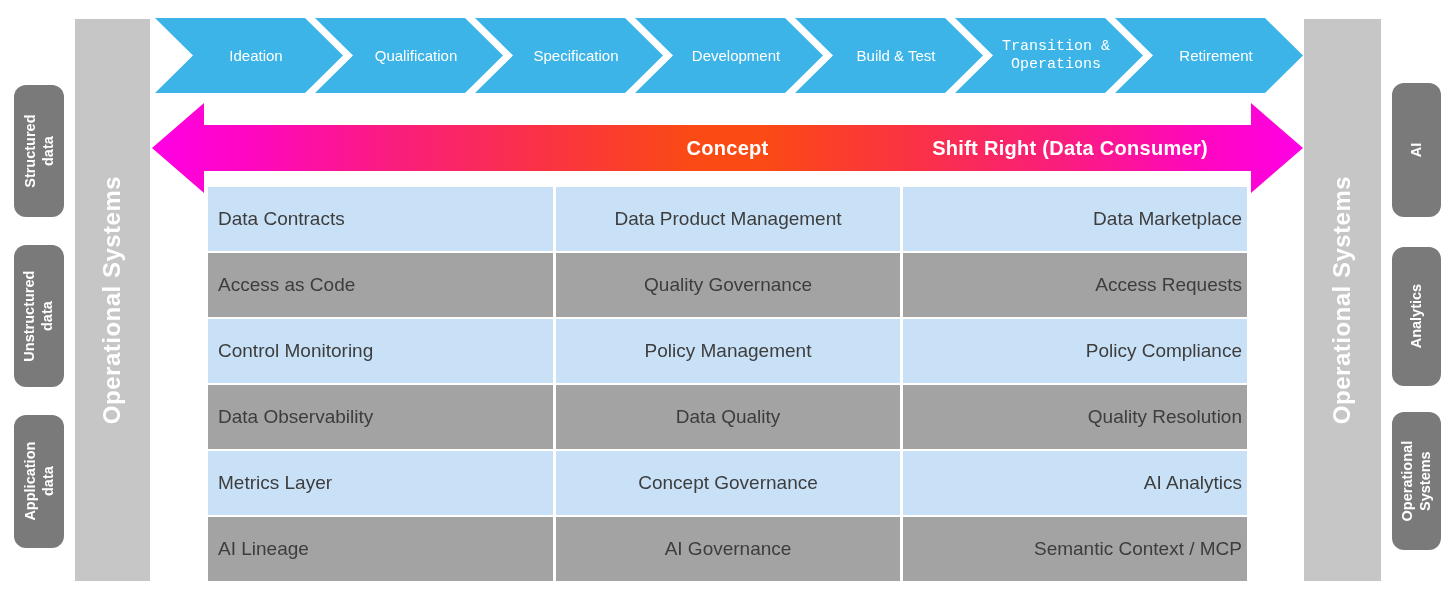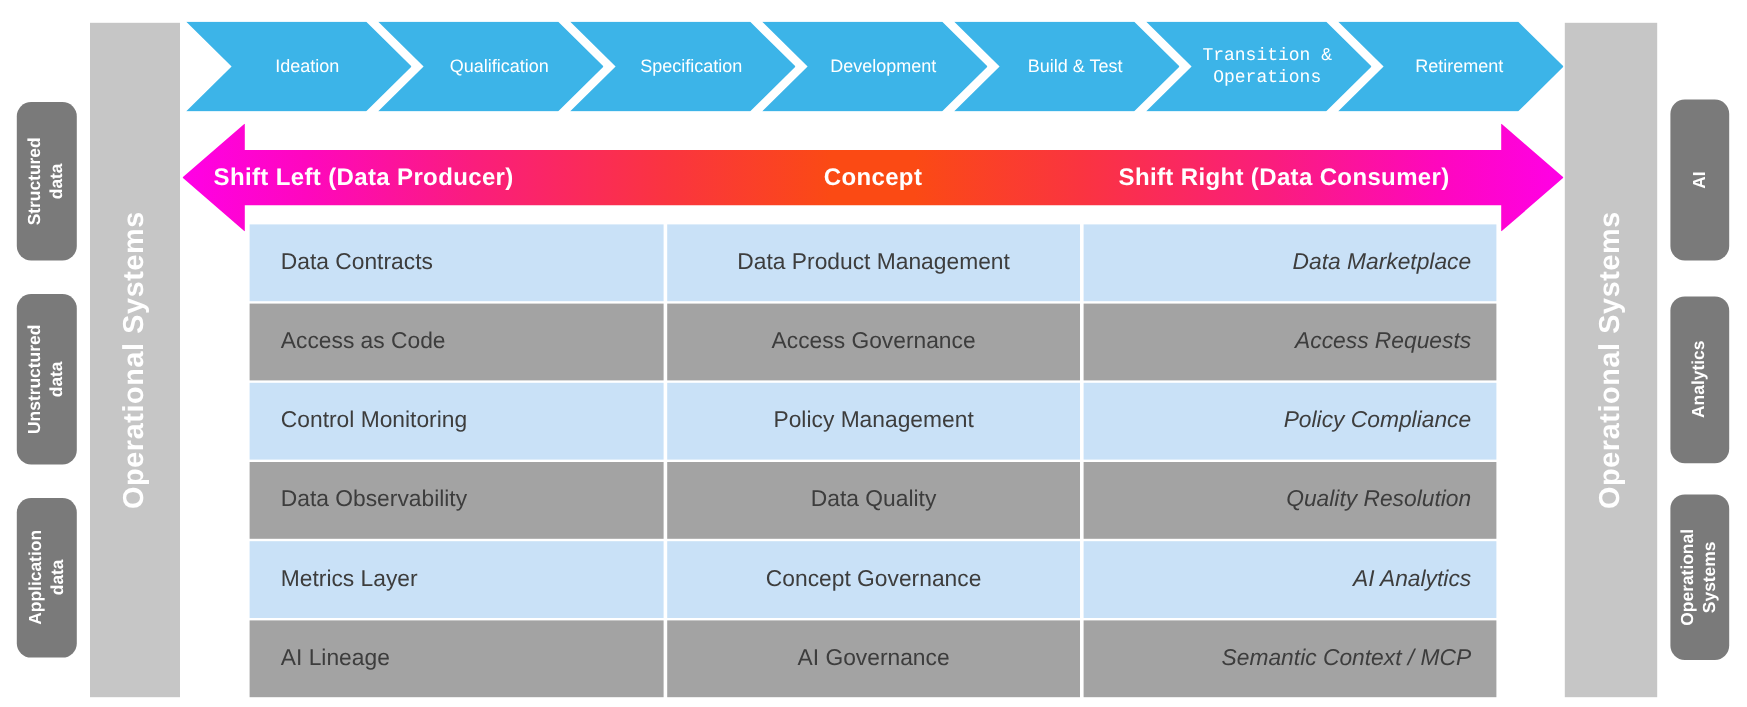--- a/index.html
+++ b/index.html
@@ -34,23 +34,23 @@
                  color:#ffffff;font-weight:bold;font-size:20px;letter-spacing:.3px;}
   .lbl-left{left:26px;}
   .lbl-center{left:0;width:100%;justify-content:center;font-size:21px;}
   .lbl-right{right:95px;}
 
   
   .matrix{left:208px;top:187px;width:1039px;height:394px;display:grid;
           grid-template-columns:345px 344px 344px;grid-auto-rows:64px;
           column-gap:3px;row-gap:2px;}
   .cell{display:flex;align-items:center;font-size:19px;color:#3D3D3D;box-sizing:border-box;}
-  .cell.c0{justify-content:flex-start;padding-left:26px;}
+  .cell.c0{justify-content:flex-start;padding-left:10px;}
   .cell.c1{justify-content:center;}
-  .cell.c2{justify-content:flex-end;padding-right:21px;font-style:italic;}
+  .cell.c2{justify-content:flex-end;padding-right:5px;}
   .r-dark{background:#C9E1F7;}
   .r-light{background:#a3a3a3;}
 </style>
 </head>
 <body>
 
 <div class="abs railbox" style="left:14px;top:85px;width:50px;height:132px;">
   <span class="vtext">Structured data</span>
 </div>
 <div class="abs railbox" style="left:14px;top:245px;width:50px;height:142px;">
@@ -82,32 +82,31 @@
   </div>
   <div class="chev">
     <span style="max-width:110px;font-family:Liberation Mono, monospace;">Transition &amp; Operations</span>
   </div>
   <div class="chev">
     <span>Retirement</span>
   </div>
 </div>
 
 <div class="abs bigarrow">
-  <div class="lbl lbl-left">Shift Left (Data Producer)</div>
   <div class="lbl lbl-center">Concept</div>
   <div class="lbl lbl-right">Shift Right (Data Consumer)</div>
 </div>
 
 <div class="abs matrix">
   <div class="cell c0 r-dark">Data Contracts</div>
   <div class="cell c1 r-dark">Data Product Management</div>
   <div class="cell c2 r-dark">Data Marketplace</div>
 
   <div class="cell c0 r-light">Access as Code</div>
-  <div class="cell c1 r-light">Access Governance</div>
+  <div class="cell c1 r-light">Quality Governance</div>
   <div class="cell c2 r-light">Access Requests</div>
 
   <div class="cell c0 r-dark">Control Monitoring</div>
   <div class="cell c1 r-dark">Policy Management</div>
   <div class="cell c2 r-dark">Policy Compliance</div>
 
   <div class="cell c0 r-light">Data Observability</div>
   <div class="cell c1 r-light">Data Quality</div>
   <div class="cell c2 r-light">Quality Resolution</div>
 

